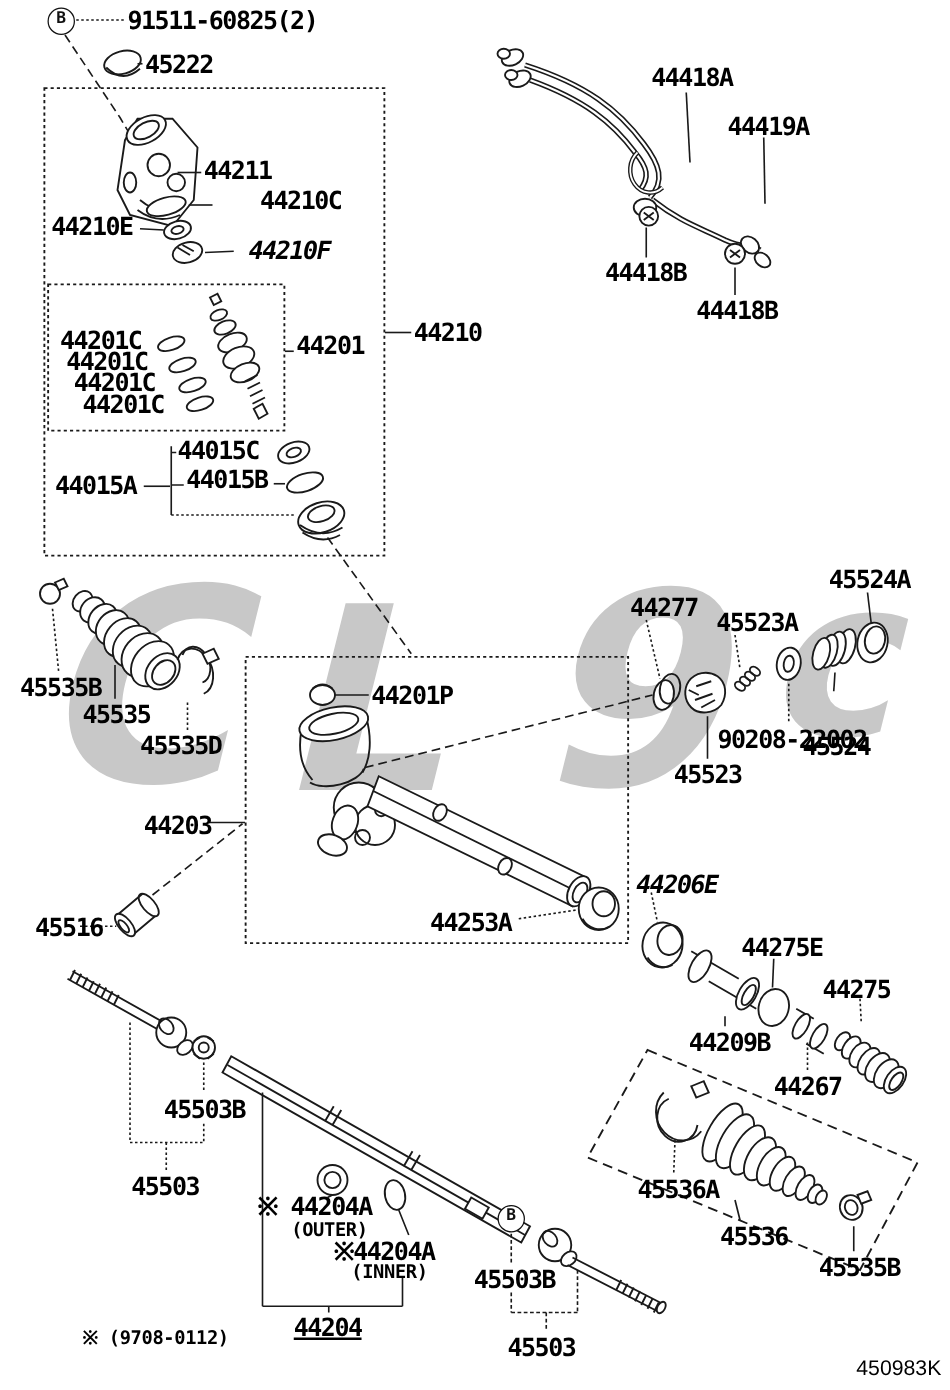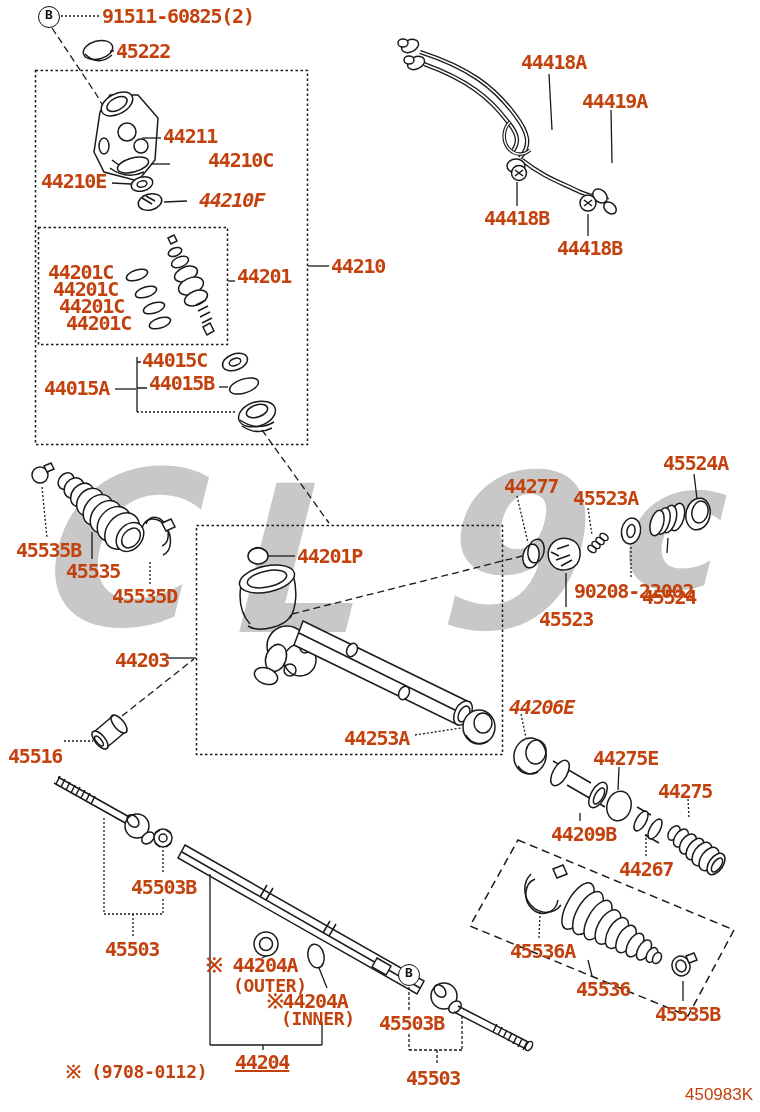--- a/index.html
+++ b/index.html
@@ -1,21 +1,21 @@
 <!DOCTYPE html>
 <html><head>
 <meta charset="utf-8">
 <style>
   html,body{margin:0;padding:0;background:#888;}
   .canvas{position:relative;width:760px;height:1112px;background:#fff;overflow:hidden;
           font-family:"DejaVu Sans Mono",monospace;}
   svg.art{position:absolute;left:0;top:0;z-index:1;}
   .lbl{position:absolute;z-index:3;font:700 20px "DejaVu Sans Mono",monospace;
-       letter-spacing:-1.2px;color:#c2410c;white-space:nowrap;line-height:1;}
-  .lbl.small{font-size:18px;letter-spacing:-0.3px;}
+       letter-spacing:-1.2px;color:#000000;white-space:nowrap;line-height:1;}
+  .lbl.small{font-size:15px;letter-spacing:-0.3px;}
   .lbl.code{font:400 17px "Liberation Sans",sans-serif;letter-spacing:0;}
   .bmark{position:absolute;z-index:3;width:20px;height:20px;border:1.6px solid #111;
          border-radius:50%;text-align:center;line-height:19px;
          font:700 13px "DejaVu Sans Mono",monospace;color:#111;background:#fff;}
   .wm-text{font-family:"DejaVu Sans",sans-serif;font-weight:bold;}
 </style>
 </head>
 <body>
 
 <div class="canvas">
@@ -312,21 +312,21 @@
 <div class="lbl" style="left:573px;top:488px;">45523A</div>
 <div class="lbl" style="left:504px;top:476px;">44277</div>
 <div class="lbl" style="left:642px;top:555px;margin-top:32px;">45524</div>
 <div class="lbl" style="left:574px;top:581px;">90208-22002</div>
 <div class="lbl" style="left:539px;top:609px;">45523</div>
 <div class="lbl" style="left:297px;top:546px;">44201P</div>
 <div class="lbl" style="left:16px;top:540px;">45535B</div>
 <div class="lbl" style="left:66px;top:561px;">45535</div>
 <div class="lbl" style="left:112px;top:586px;">45535D</div>
 <div class="lbl" style="left:115px;top:650px;">44203</div>
-<div class="lbl" style="left:8px;top:732px;margin-top:14px;">45516</div>
+<div class="lbl" style="left:28px;top:732px;">45516</div>
 <div class="lbl" style="left:344px;top:728px;">44253A</div>
 <div class="lbl" style="left:509px;top:697px;font-style:italic;">44206E</div>
 <div class="lbl" style="left:593px;top:748px;">44275E</div>
 <div class="lbl" style="left:658px;top:781px;">44275</div>
 <div class="lbl" style="left:551px;top:824px;">44209B</div>
 <div class="lbl" style="left:619px;top:859px;">44267</div>
 <div class="lbl" style="left:131px;top:877px;">45503B</div>
 <div class="lbl" style="left:105px;top:939px;">45503</div>
 <div class="lbl" style="left:206px;top:955px;">※ 44204A</div>
 <div class="lbl small" style="left:233px;top:977px;">(OUTER)</div>

